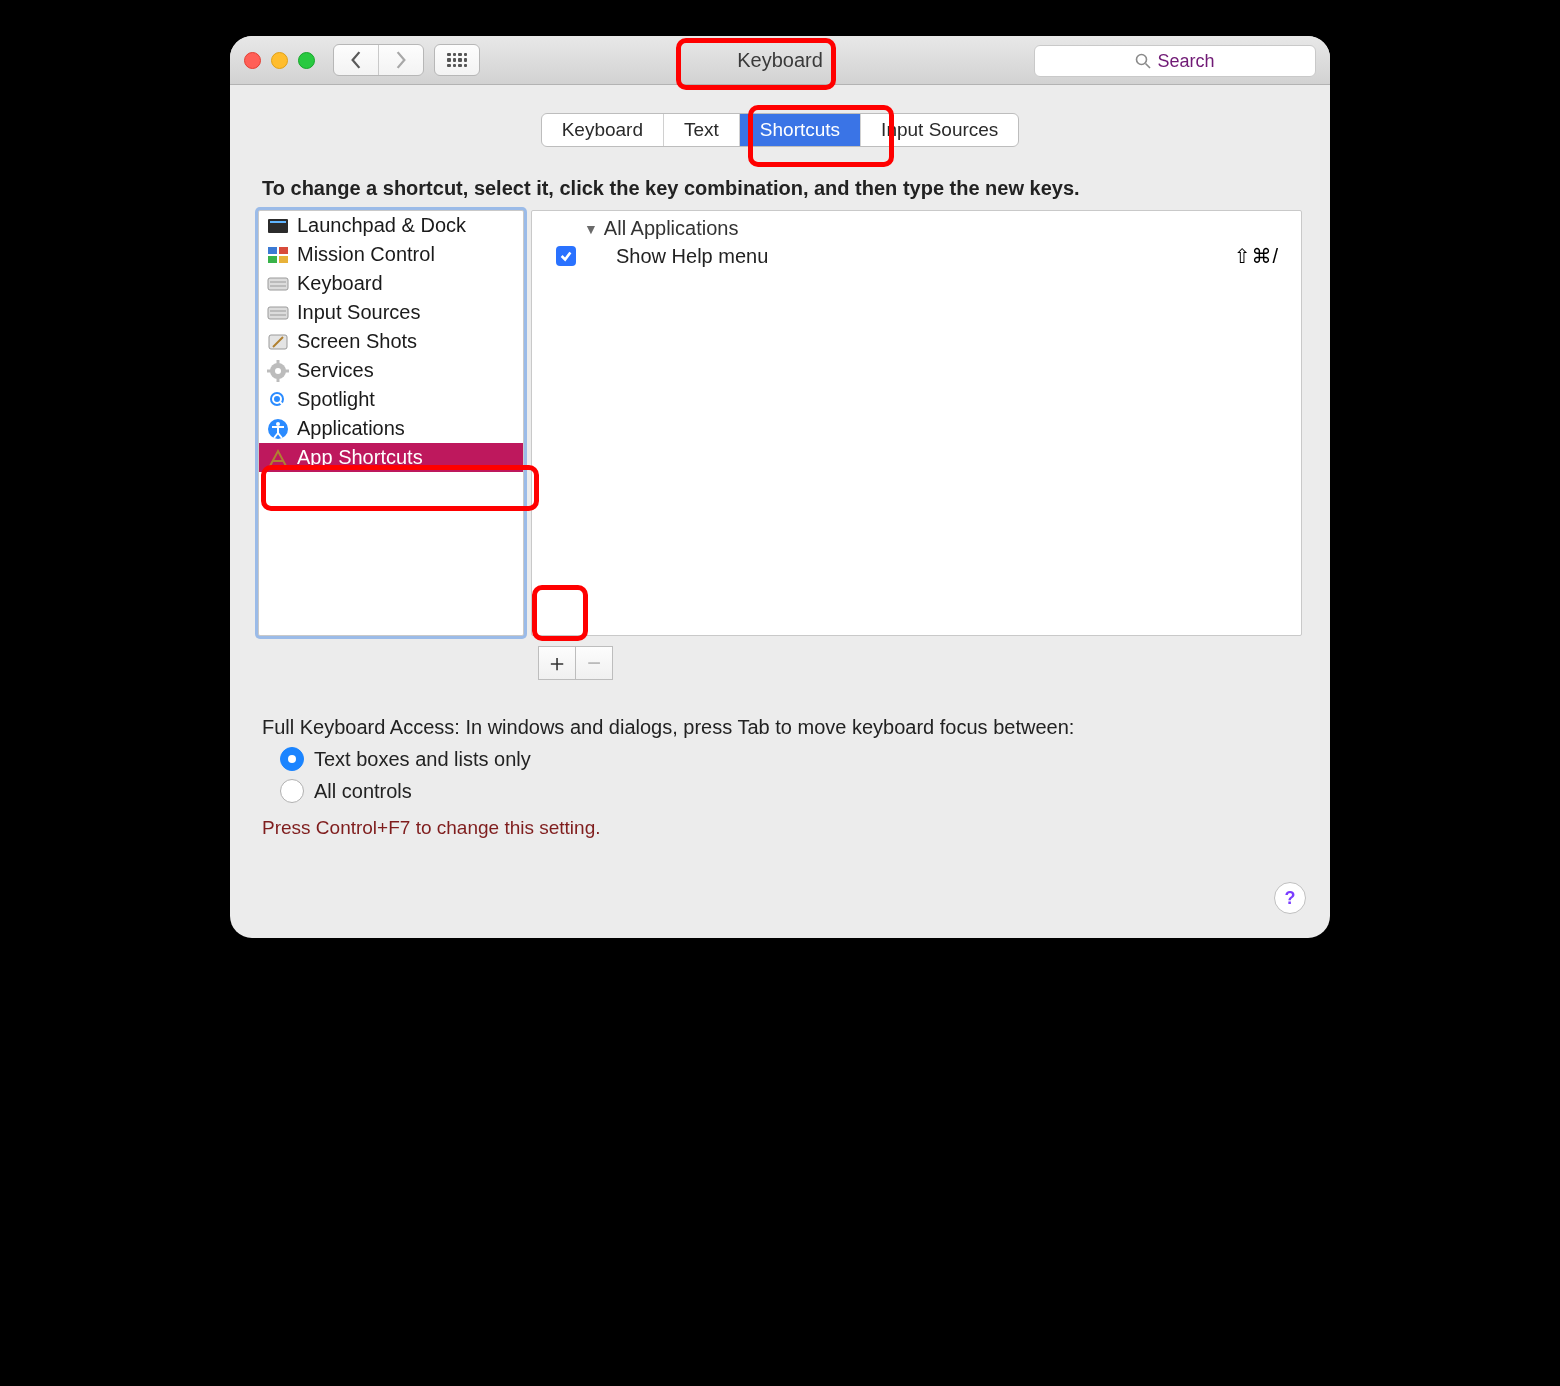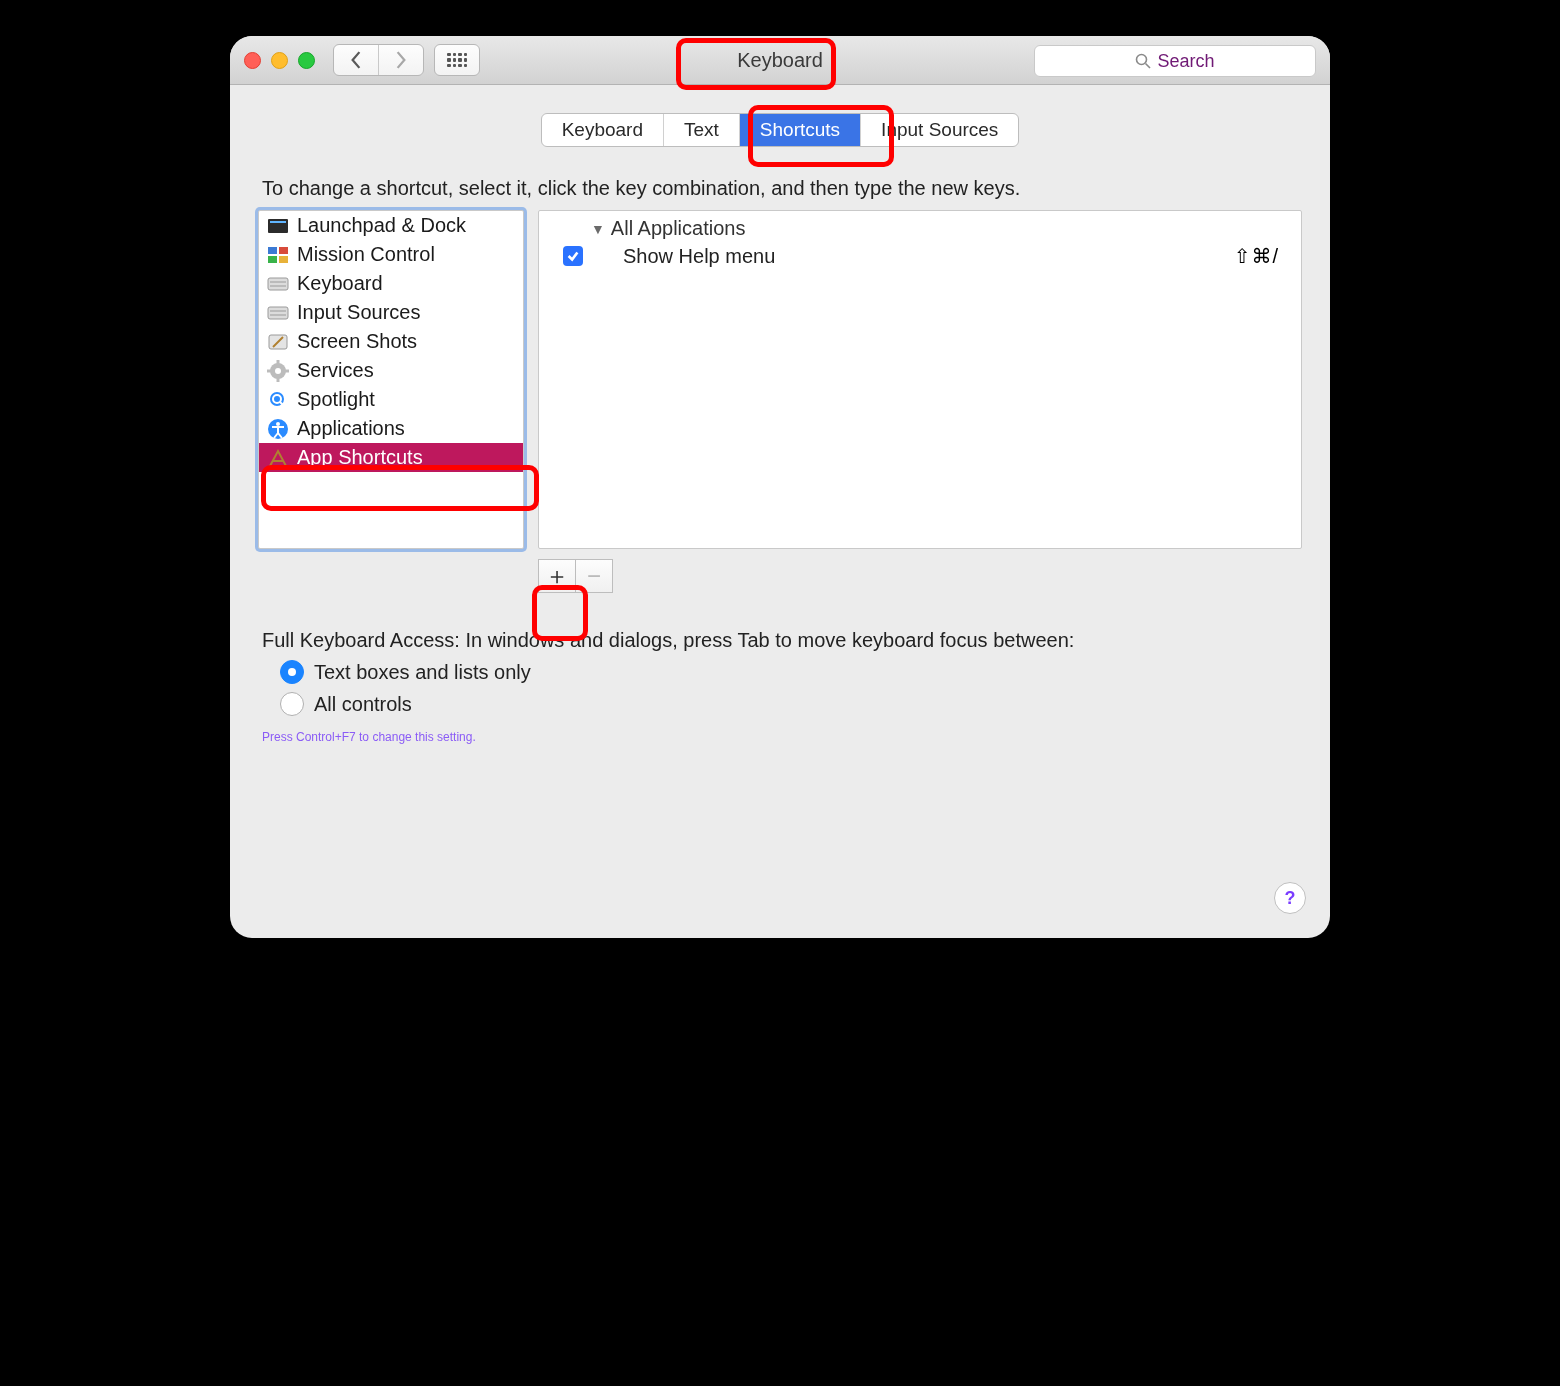--- a/index.html
+++ b/index.html
@@ -67,22 +67,22 @@
   }
   .tabgroup{display:flex;border:1px solid #bdbdbd;border-radius:6px;overflow:hidden;background:#fff;height:32px;}
   .tab{padding:0 20px;display:flex;align-items:center;font-size:19px;color:#2a2a2a;border-left:1px solid #d0d0d0;}
   .tab:first-child{border-left:none;}
   .tab.active{background:#3a74e6;color:#fff;}
   
   .panel{
     margin:20px 28px 0;
     background:#ececec;
   }
-  .instr{font-size:20px;color:#222;margin:30px 4px 10px;}
-  .boxes{display:flex;gap:14px;height:339px;}
+  .instr{font-size:20px;color:#222;margin:30px 4px 10px;font-weight:bold;}
+  .boxes{display:flex;gap:7px;height:426px;}
   .listbox,.detailbox{
     background:#fff;border:1px solid #c9c9c9;border-radius:2px;
     overflow:auto;
   }
   .listbox{width:264px;box-shadow:0 0 0 3px #9bbbe8;}
   .detailbox{flex:1;}
   .catitem{
     display:flex;align-items:center;gap:8px;
     padding:3px 8px;font-size:20px;cursor:default;
     color:#1a1a1a;
@@ -103,21 +103,21 @@
   .addrm{display:flex;margin:10px 0 0 280px;}
   .sq{width:36px;height:32px;border:1px solid #bdbdbd;background:linear-gradient(#fdfdfd,#f0f0f0);display:flex;align-items:center;justify-content:center;font-size:24px;color:#333;}
   .sq.minus{color:#b8b8b8;border-left:none;}
   
   .foot{margin:36px 4px 0;}
   .foot p{margin:0 0 6px;font-size:20px;}
   .radio{display:flex;align-items:center;gap:10px;margin:8px 0 4px 18px;font-size:20px;}
   .rbut{width:22px;height:22px;border-radius:50%;border:1px solid #b0b0b0;background:#fff;display:flex;align-items:center;justify-content:center;}
   .rbut.sel{background:#1a84ff;border-color:#1a84ff;}
   .rbut.sel::after{content:"";width:8px;height:8px;border-radius:50%;background:#fff;}
-  .hint{font-size:12px;color:#8b5cf6;margin-top:14px;}
+  .hint{font-size:19px;color:#7f1d1d;margin-top:14px;}
   .help{
     position:absolute;right:24px;bottom:24px;width:30px;height:30px;border-radius:50%;
     border:1px solid #c0c0c0;background:#fff;color:#7a3cff;
     display:flex;align-items:center;justify-content:center;font-size:18px;font-weight:600;
   }
 </style>
 </head>
 <body>
 
 <div class="window">

